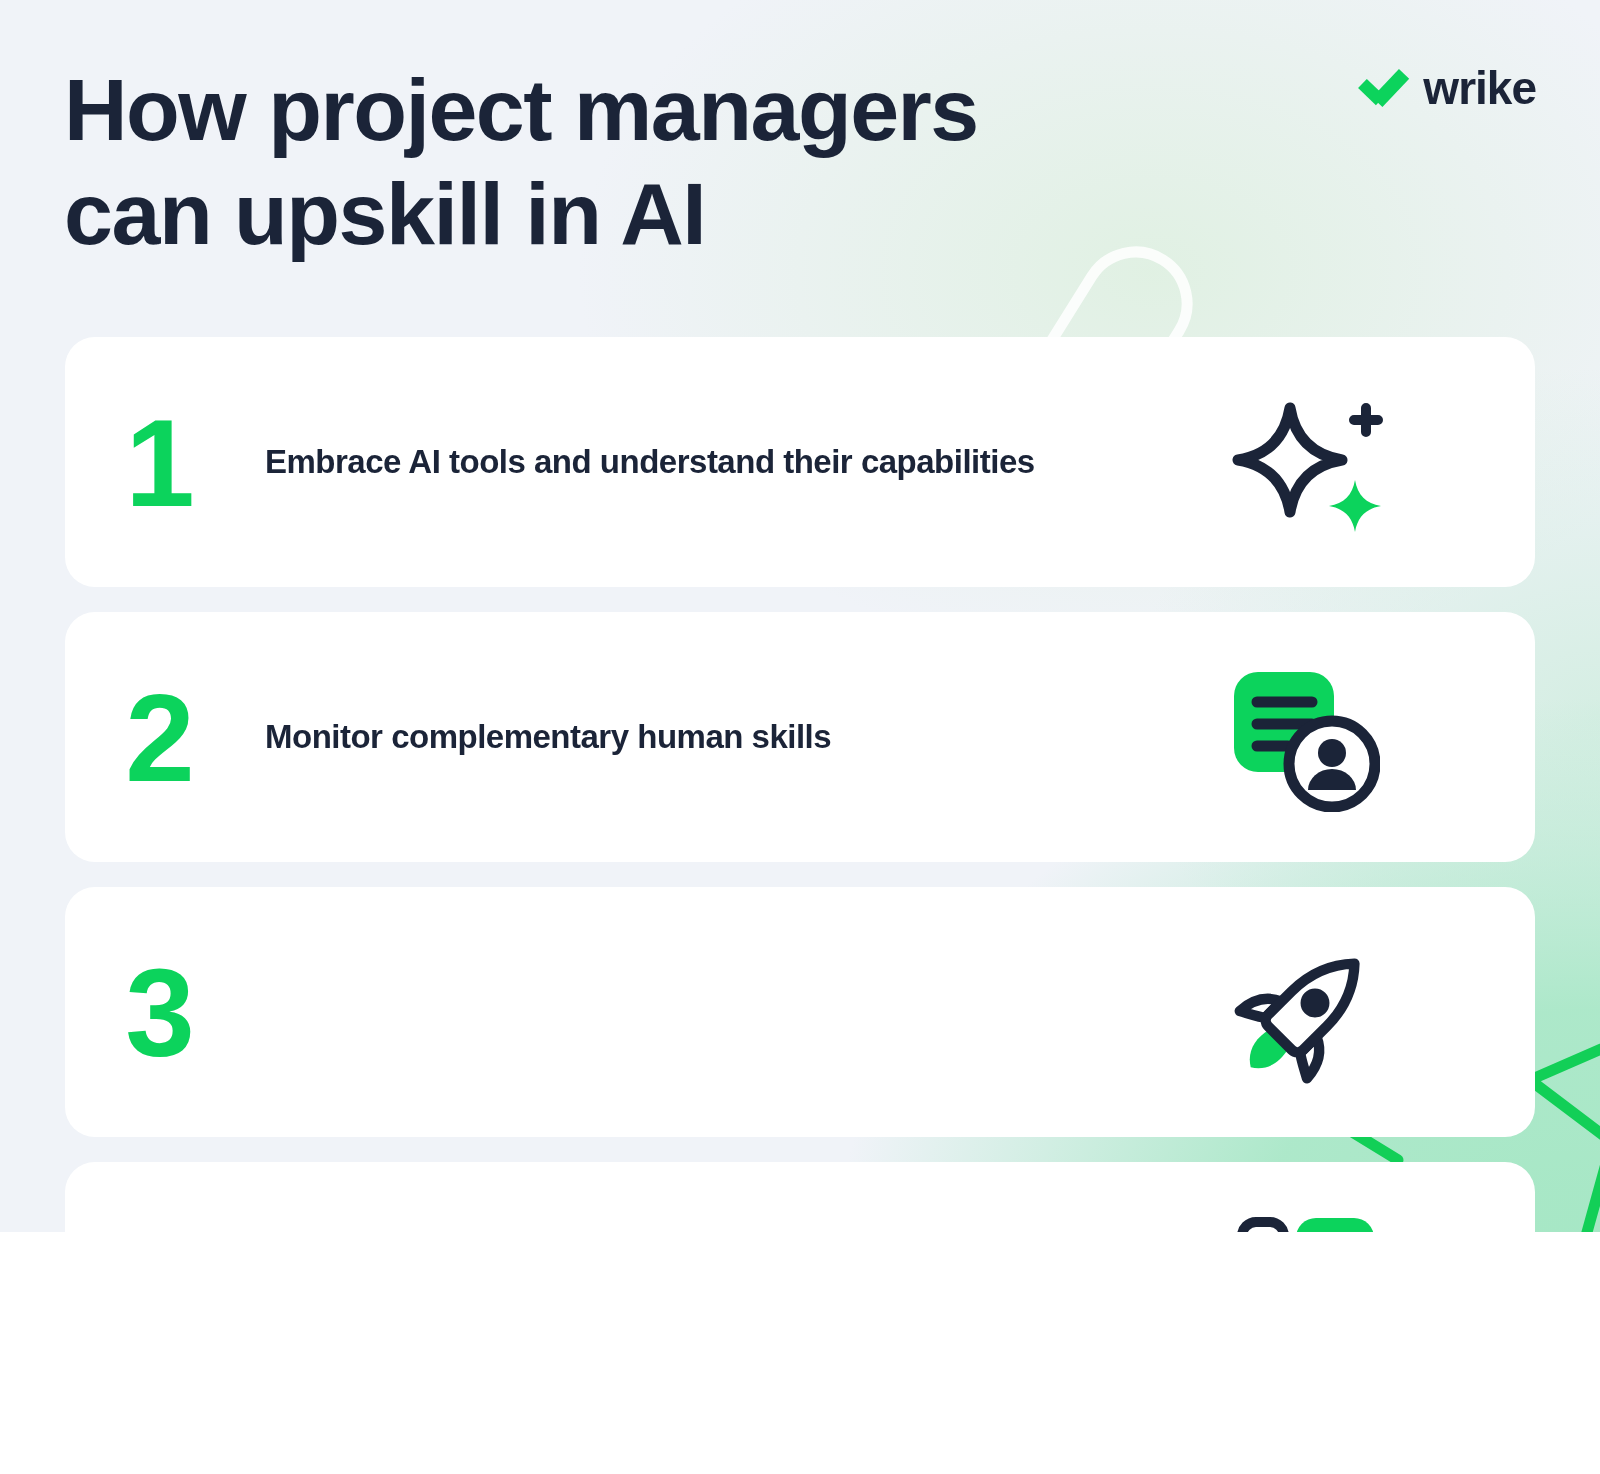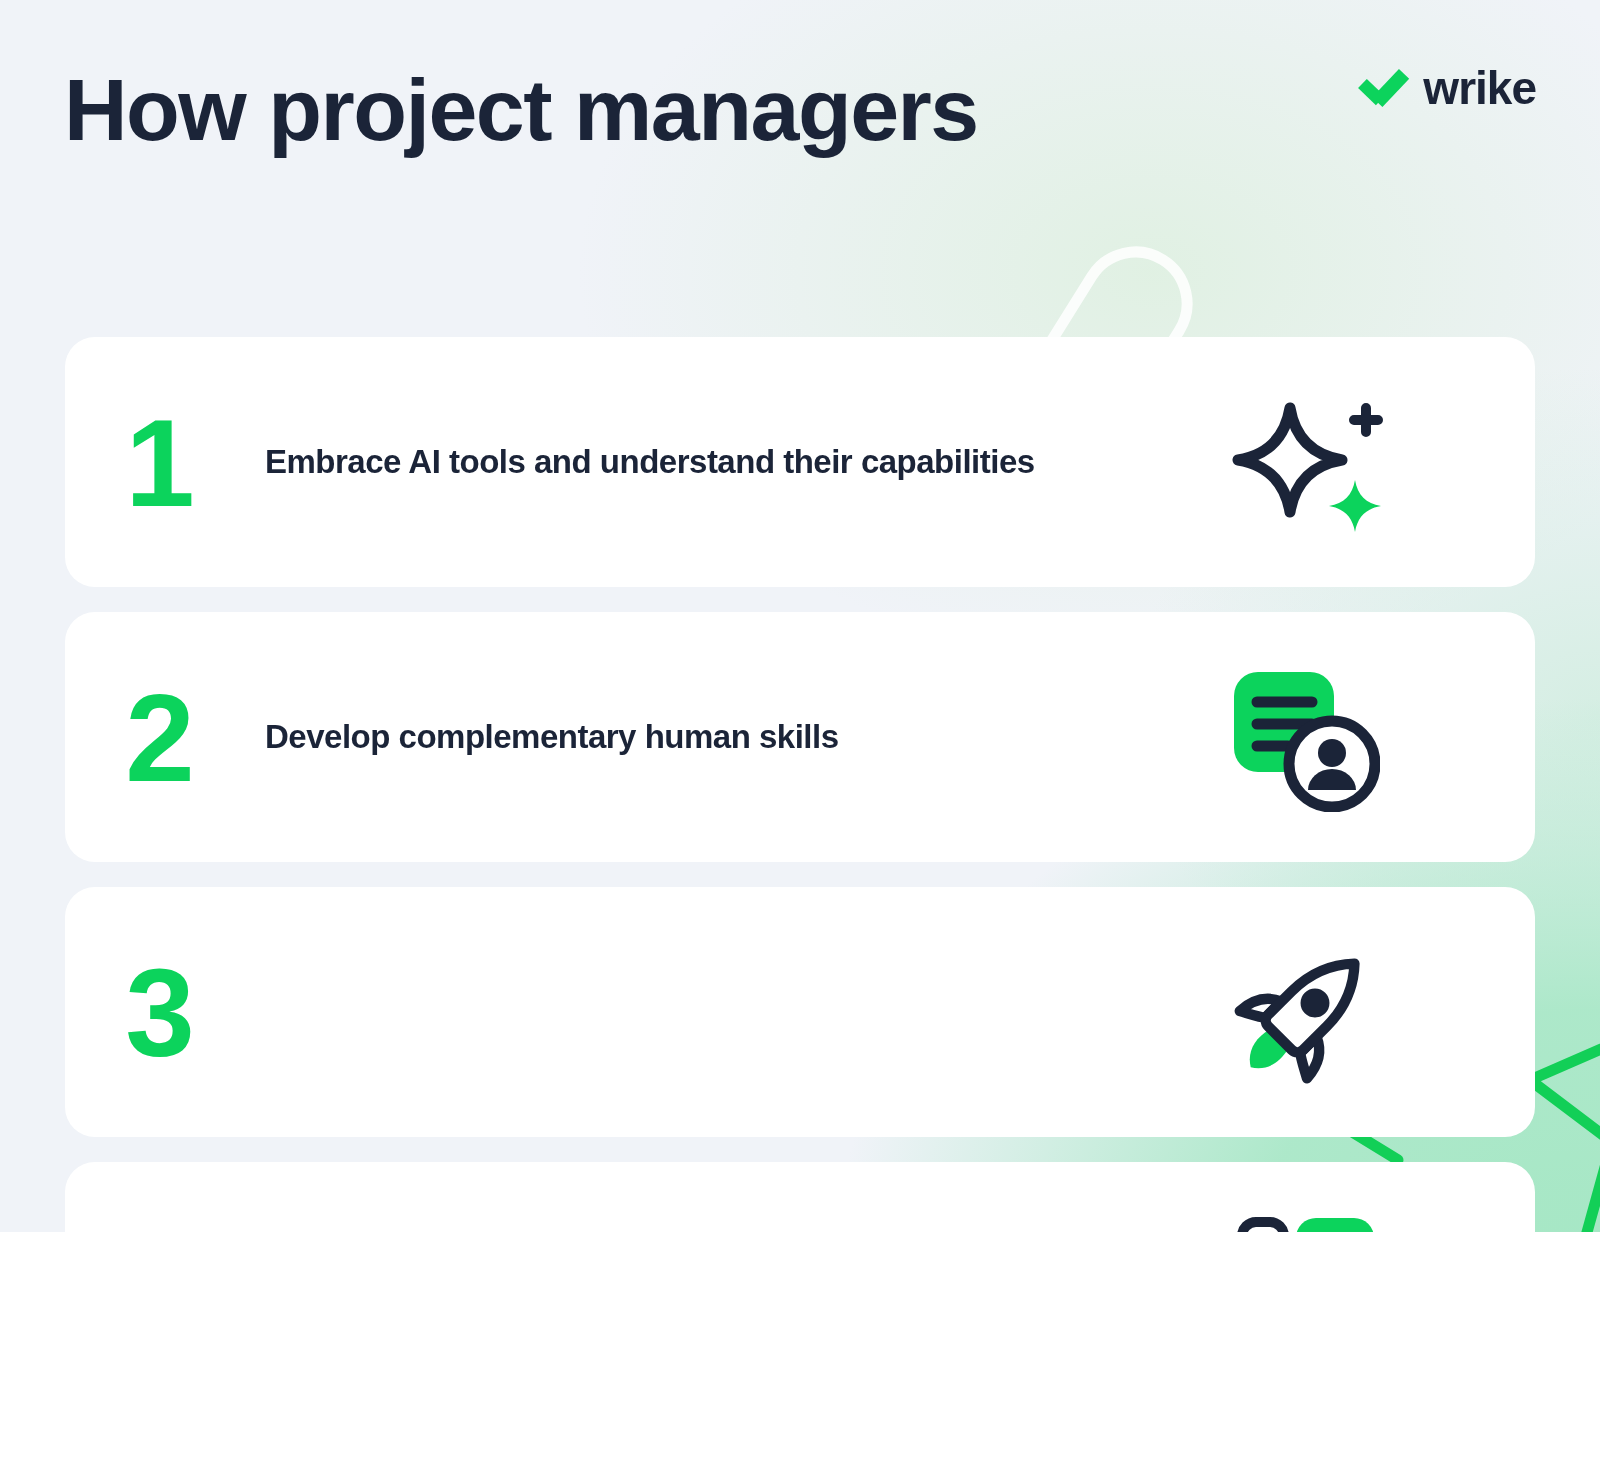--- a/index.html
+++ b/index.html
@@ -57,20 +57,21 @@
     <path d="M1336 1122 L1398 1160" stroke="#12cf57" stroke-width="11" stroke-linecap="round"></path>
   </svg>
 
   <svg class="decor pie" viewBox="0 0 1600 1474" fill="none">
     <path d="M1258 1452 L1309 1443 A52 52 0 1 1 1284 1407 Z" stroke="#f2f5fa" stroke-width="10" stroke-linejoin="round"></path>
   </svg>
 
   <div class="header">
     <h1 class="title">
       <span>How project managers</span><br>
+      <span>can upskill in AI</span>
     </h1>
     <div class="logo">
       <svg width="58" height="48" viewBox="0 0 78 56">
         <path d="M10 22 L34 45" stroke="#0cd35c" stroke-width="17" fill="none"></path>
         <path d="M30 47 L66 9" stroke="#0cd35c" stroke-width="19" fill="none"></path>
       </svg>
       <span class="logo-text">wrike</span>
     </div>
   </div>
 
@@ -83,21 +84,21 @@
         <svg width="160" height="160" viewBox="0 0 160 160" fill="none">
           <path d="M65 26 C70 56 87 73 117 78 C87 83 70 100 65 130 C60 100 43 83 13 78 C43 73 60 56 65 26 Z" stroke="#1b2438" stroke-width="11" stroke-linejoin="round" stroke-linecap="round"></path>
           <path d="M141 26 L141 50 M129 38 L153 38" stroke="#1b2438" stroke-width="10" stroke-linecap="round"></path>
           <path d="M130 98 C132.5 113 141 121.5 156 124 C141 126.5 132.5 135 130 150 C127.5 135 119 126.5 104 124 C119 121.5 127.5 113 130 98 Z" fill="#0cd35c"></path>
         </svg>
       </div>
     </div>
 
     <div class="card">
       <div class="num">2</div>
-      <div class="card-label">Develop complementary human skills</div>
+      <div class="card-label">Monitor complementary human skills</div>
       <div class="icon-box">
         <svg width="150" height="150" viewBox="0 0 150 150" fill="none">
           <rect x="4" y="10" width="100" height="100" rx="24" fill="#0cd35c"></rect>
           <path d="M27 40 L82 40 M27 62 L82 62 M27 84 L58 84" stroke="#1b2438" stroke-width="11" stroke-linecap="round"></path>
           <circle cx="102" cy="102" r="43" fill="#ffffff" stroke="#1b2438" stroke-width="11"></circle>
           <circle cx="102" cy="91" r="14" fill="#1b2438"></circle>
           <path d="M78 128 A24 21 0 0 1 126 128 Z" fill="#1b2438"></path>
         </svg>
       </div>
     </div>

